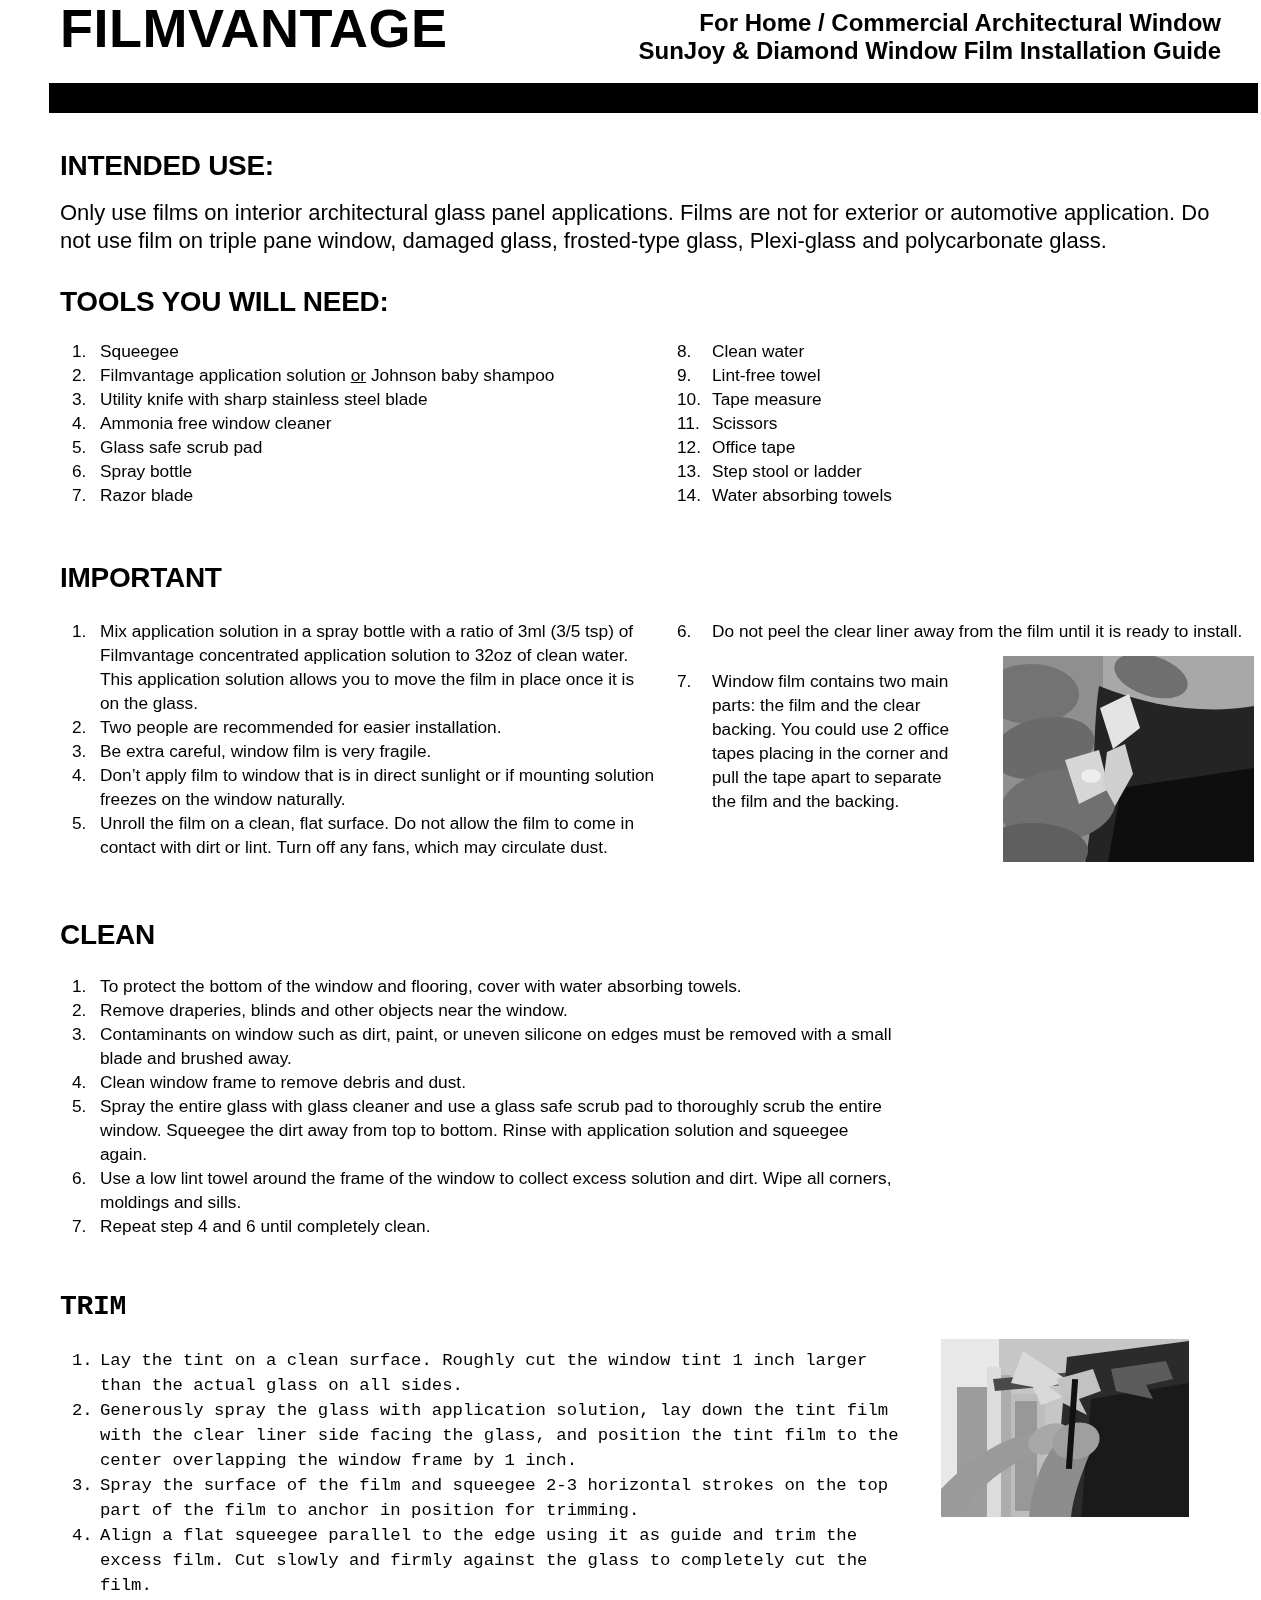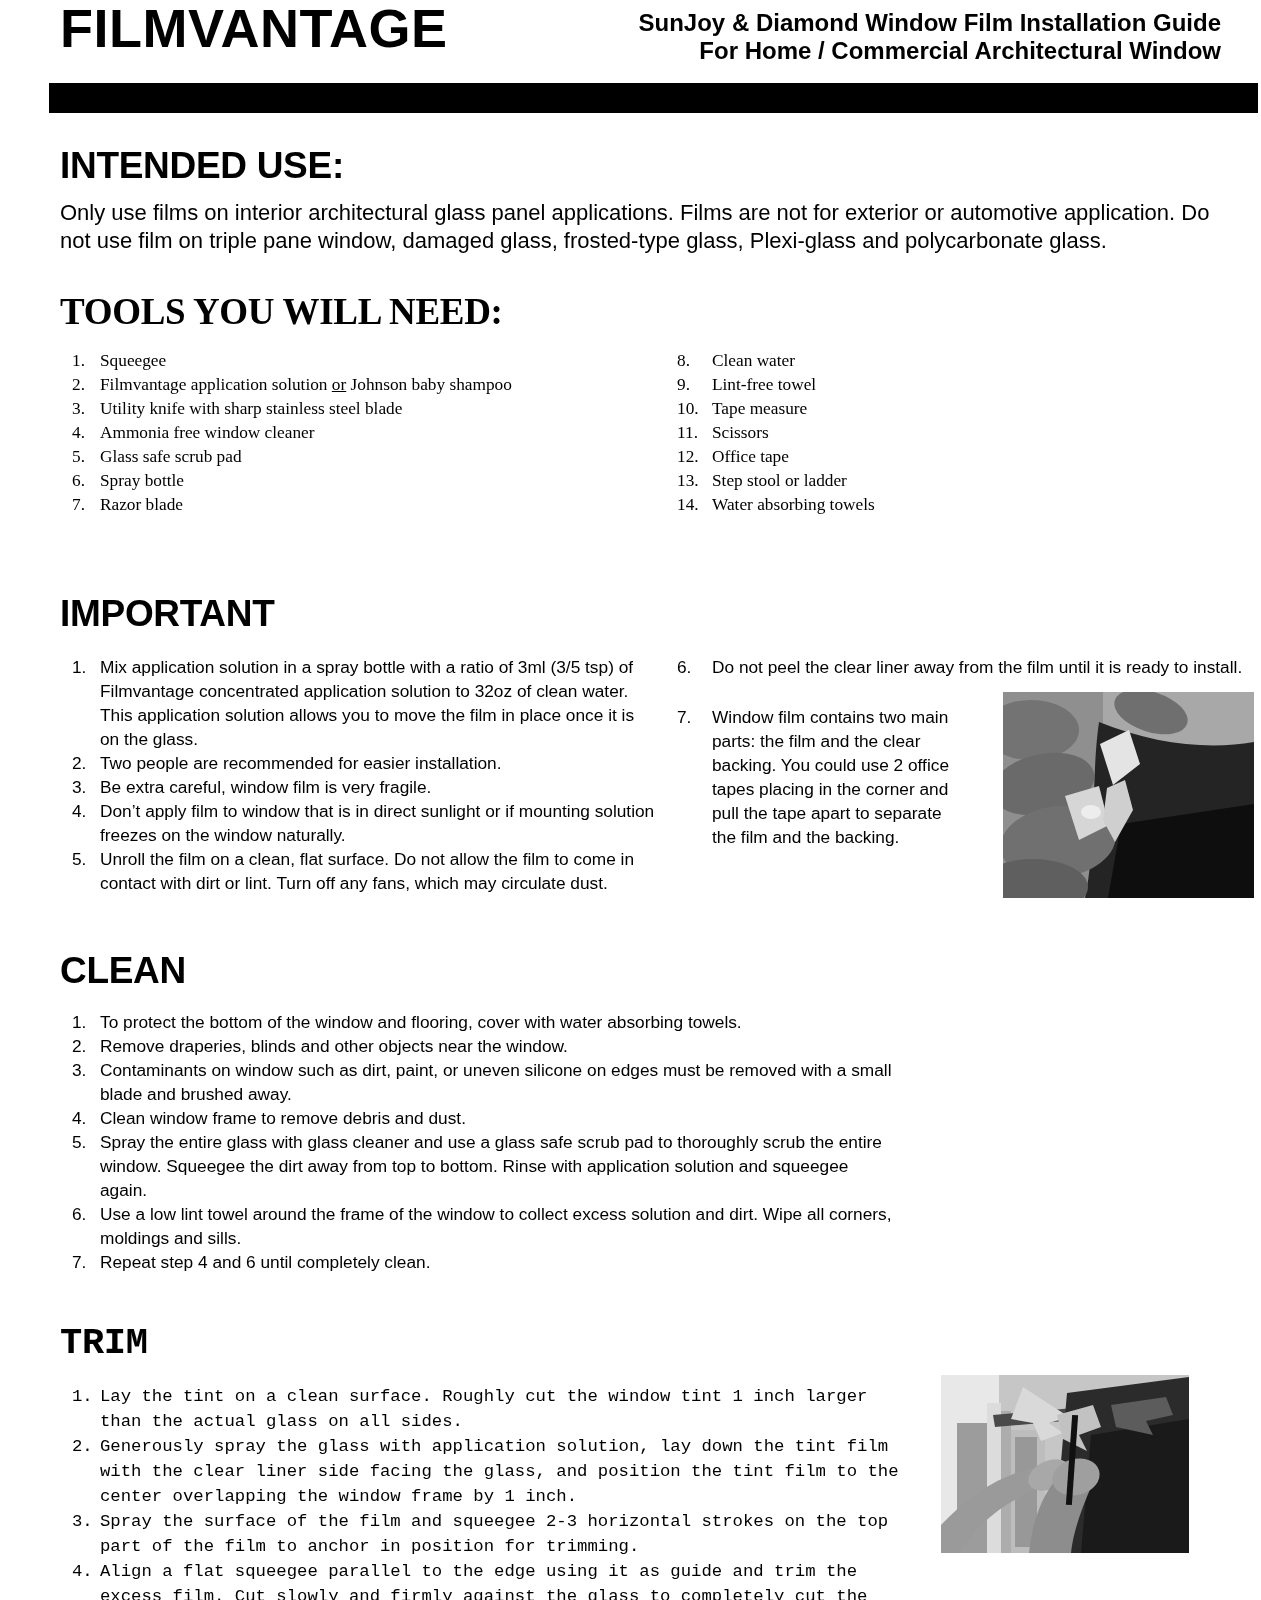--- a/index.html
+++ b/index.html
@@ -11,26 +11,26 @@
   }
   .page { padding:8px 40px 0 60px; }
 
   
   .header { display:flex; justify-content:space-between; align-items:flex-start; }
   .logo { font-size:54px; line-height:58px; font-weight:bold; letter-spacing:0.5px; margin-top:-9px; white-space:nowrap; }
   .masthead { text-align:right; font-weight:bold; font-size:24px; line-height:28px; padding-top:1px; }
   .bar { height:30px; background:#000; margin:18px -37px 0 -11px; }
 
   
-  section h2 { font-size:37px; line-height:34px; font-weight:bold; letter-spacing:-0.3px; }
+  section h2 { font-size:28px; line-height:34px; font-weight:bold; letter-spacing:-0.3px; }
   .sec-intended { margin-top:36px; }
   .intro { margin-top:16px; font-size:22px; line-height:28px; max-width:1185px; }
 
-  .sec-tools { margin-top:40px;font-family:Liberation Serif, serif; }
-  .sec-important { margin-top:80px; }
+  .sec-tools { margin-top:30px; }
+  .sec-important { margin-top:54px; }
   .sec-clean { margin-top:56px; }
   .sec-trim { margin-top:52px; position:relative;font-family:Liberation Mono, monospace; }
 
   .cols { display:flex; margin-left:12px; margin-top:20px; }
   .col-l { flex:0 0 605px; }
   .col-r { flex:1 1 auto; }
 
   .item { display:flex; font-size:17.3px; line-height:24px; }
   .item .n { flex:0 0 28px; }
   .col-r .item .n { flex:0 0 35px; }
@@ -54,22 +54,22 @@
   .photo svg, .trim-photo svg { display:block; }
 </style>
 </head>
 <body>
 
 <div class="page">
 
   <div class="header">
     <div class="logo">FILMVANTAGE</div>
     <div class="masthead">
+      <div>For Home / Commercial Architectural Window</div>
       <div>SunJoy &amp; Diamond Window Film Installation Guide</div>
-      <div>For Home / Commercial Architectural Window</div>
     </div>
   </div>
   <div class="bar"></div>
 
   <section class="sec-intended">
     <h2>INTENDED USE:</h2>
     <p class="intro">Only use films on interior architectural glass panel applications. Films are not for exterior or automotive application. Do not use film on triple pane window, damaged glass, frosted-type glass, Plexi-glass and polycarbonate glass.</p>
   </section>
 
   <section class="sec-tools">

